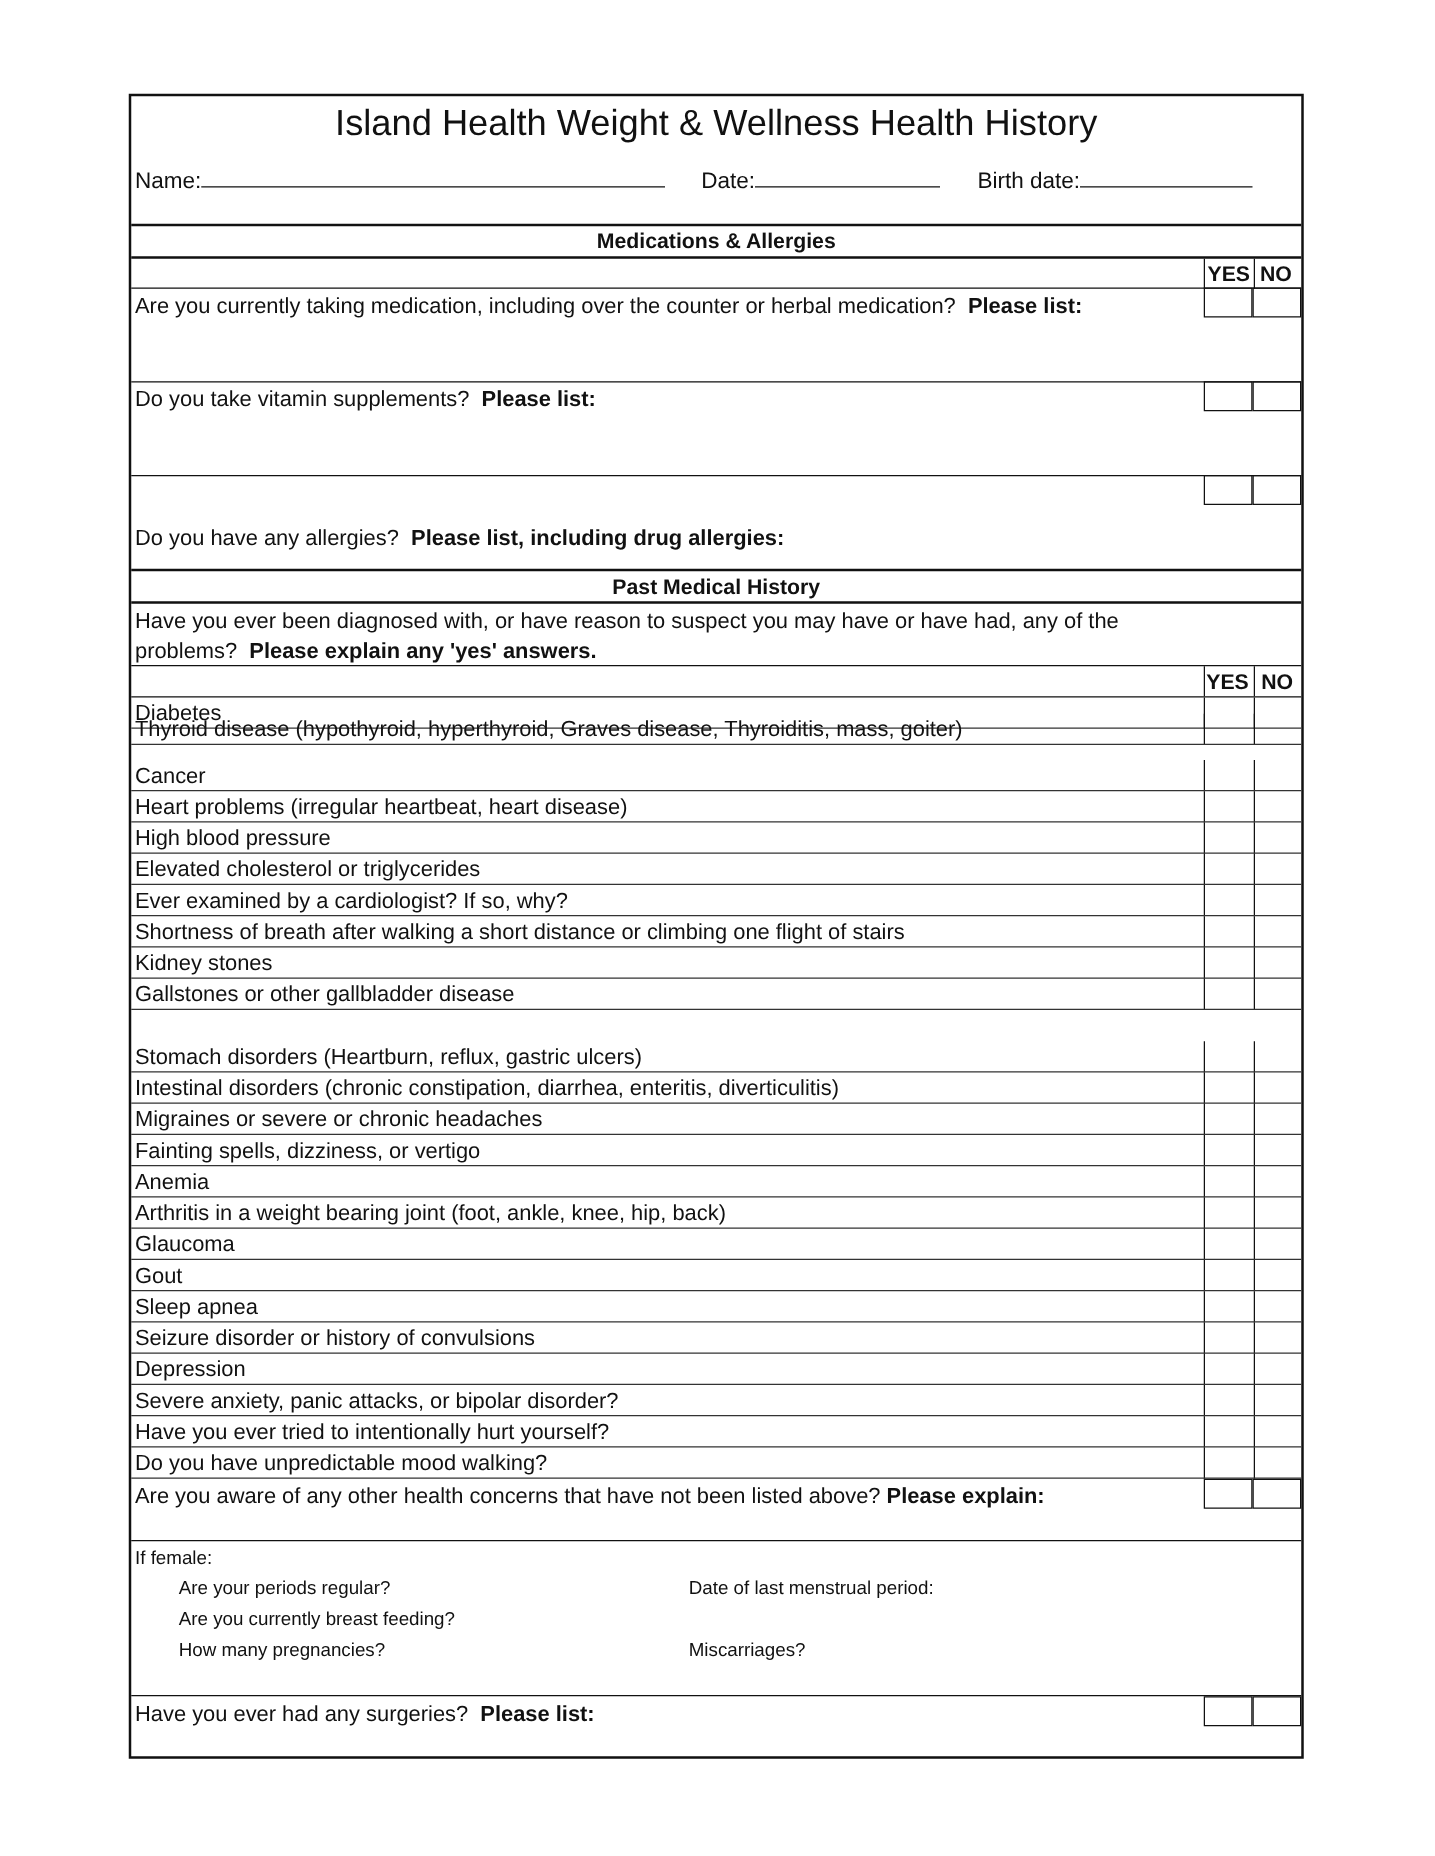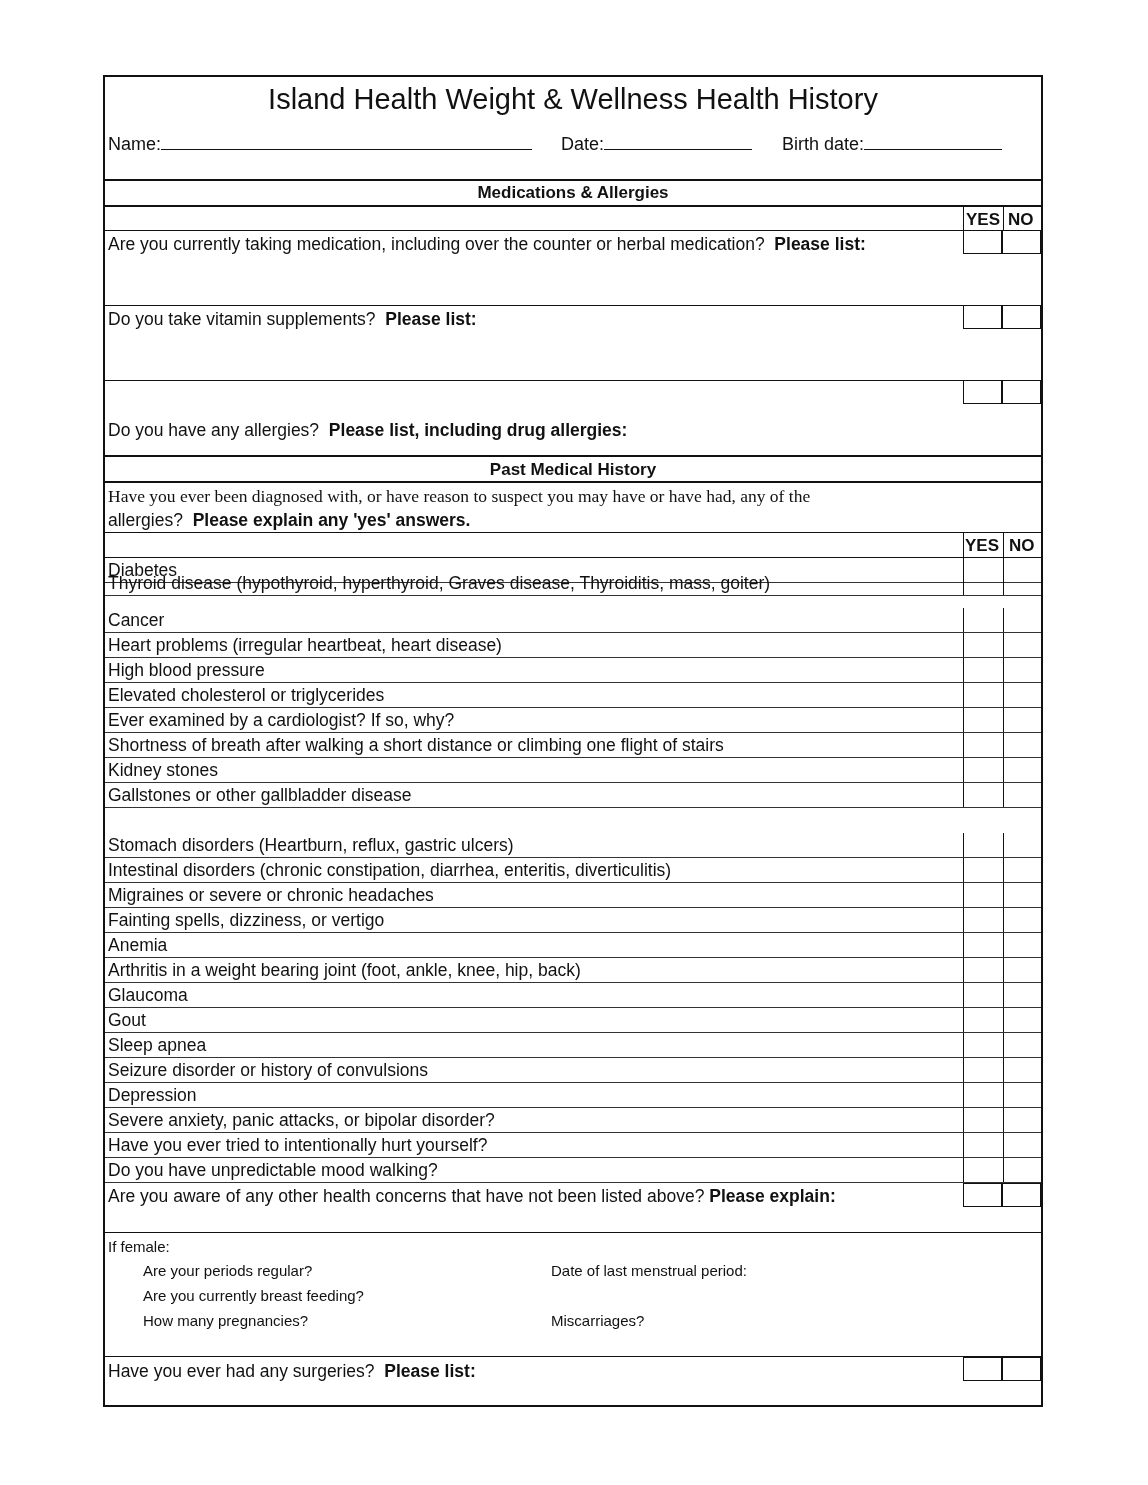--- a/index.html
+++ b/index.html
@@ -67,23 +67,23 @@
   <div class="q" style="top:305px;margin-top:36px;">
     <span>Do you have any allergies?</span>&nbsp;&nbsp;<b>Please list, including drug allergies:</b>
   </div>
   <div class="box" style="left:858px; top:303px;"></div>
   <div class="box" style="left:897px; top:303px;"></div>
   <div class="hline thick" style="top:378px;"></div>
 
   <div class="sec-head" style="top:381px;">Past Medical History</div>
   <div class="hline thick" style="top:404px;"></div>
 
-  <div class="q" style="top:407px;font-family:Liberation Serif, serif;">Have you ever been diagnosed with, or have reason to suspect you may have or have had, any of the</div>
+  <div class="q" style="top:407px;">Have you ever been diagnosed with, or have reason to suspect you may have or have had, any of the</div>
   <div class="q" style="top:431px;">
-    <span>allergies?</span>&nbsp;&nbsp;<b>Please explain any 'yes' answers.</b>
+    <span>problems?</span>&nbsp;&nbsp;<b>Please explain any 'yes' answers.</b>
   </div>
   <div class="hline thin" style="top:455px;"></div>
 
   <div class="yn" style="left:860px; top:457px;">YES</div>
   <div class="yn" style="left:904px; top:457px;">NO</div>
   <div class="vline" style="left:858px; top:456px; height:24px;"></div>
   <div class="vline" style="left:898px; top:456px; height:24px;"></div>
   <div class="hline thin" style="top:480px;"></div>
 
   <div id="conditions" class="abs" style="left:0; top:481px; width:936px; height:625px;">

